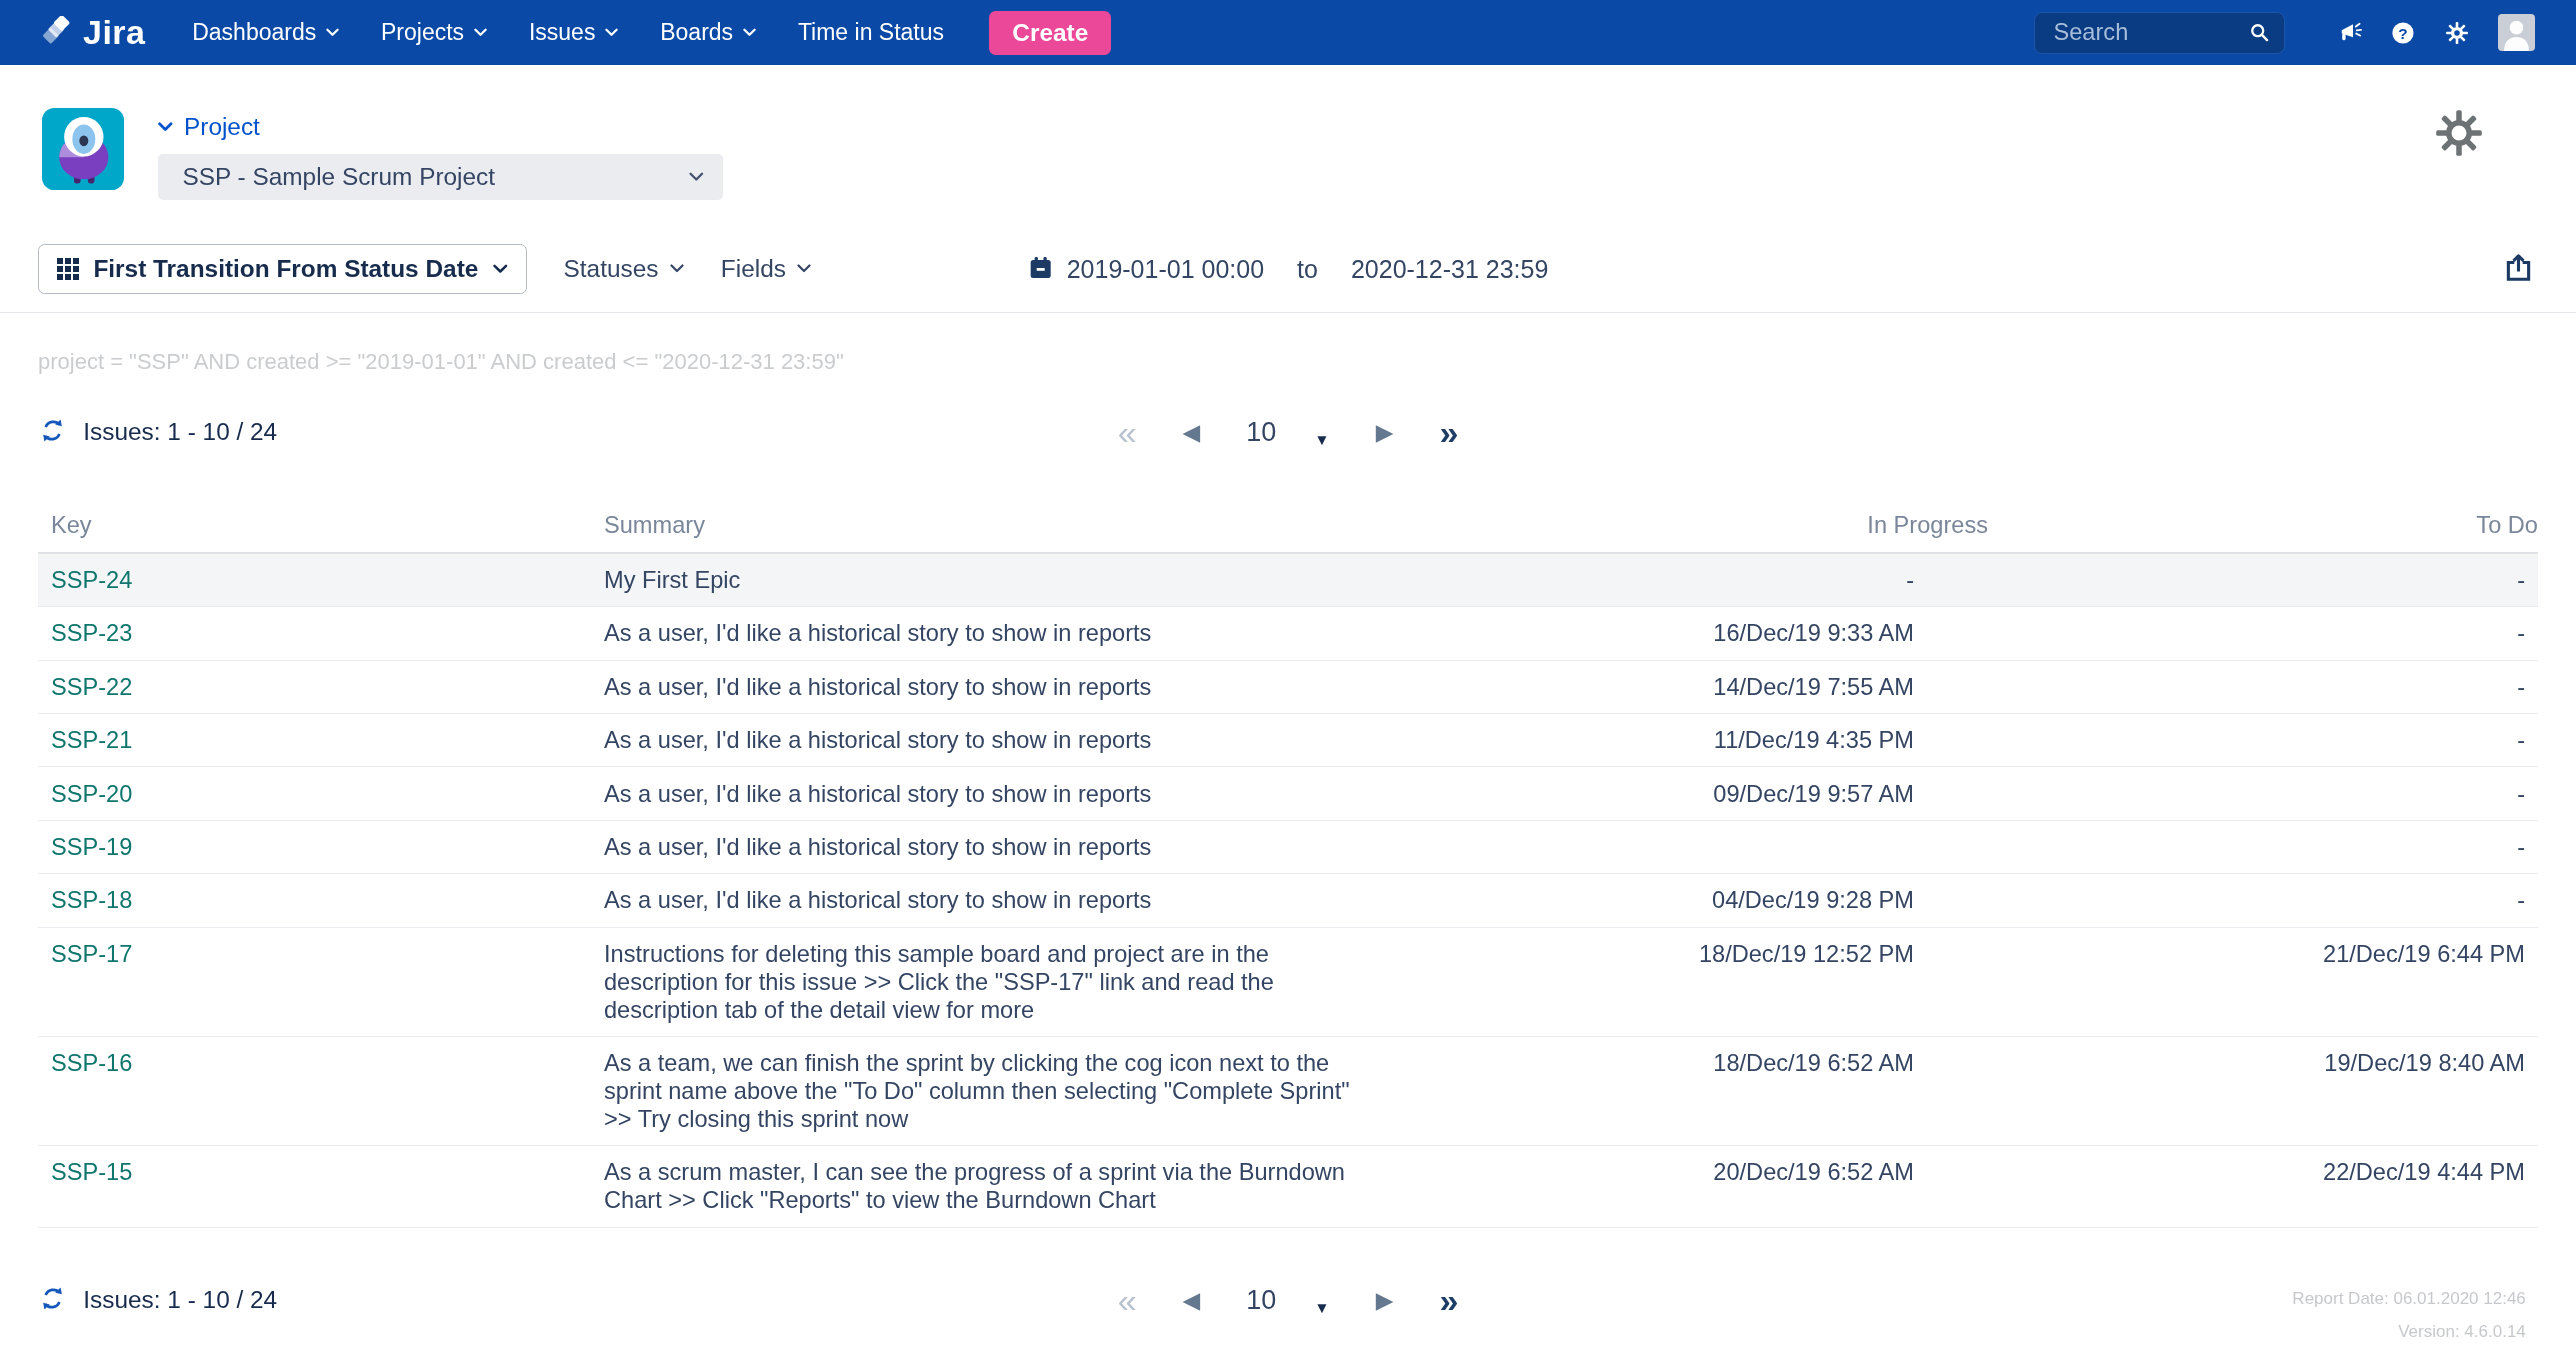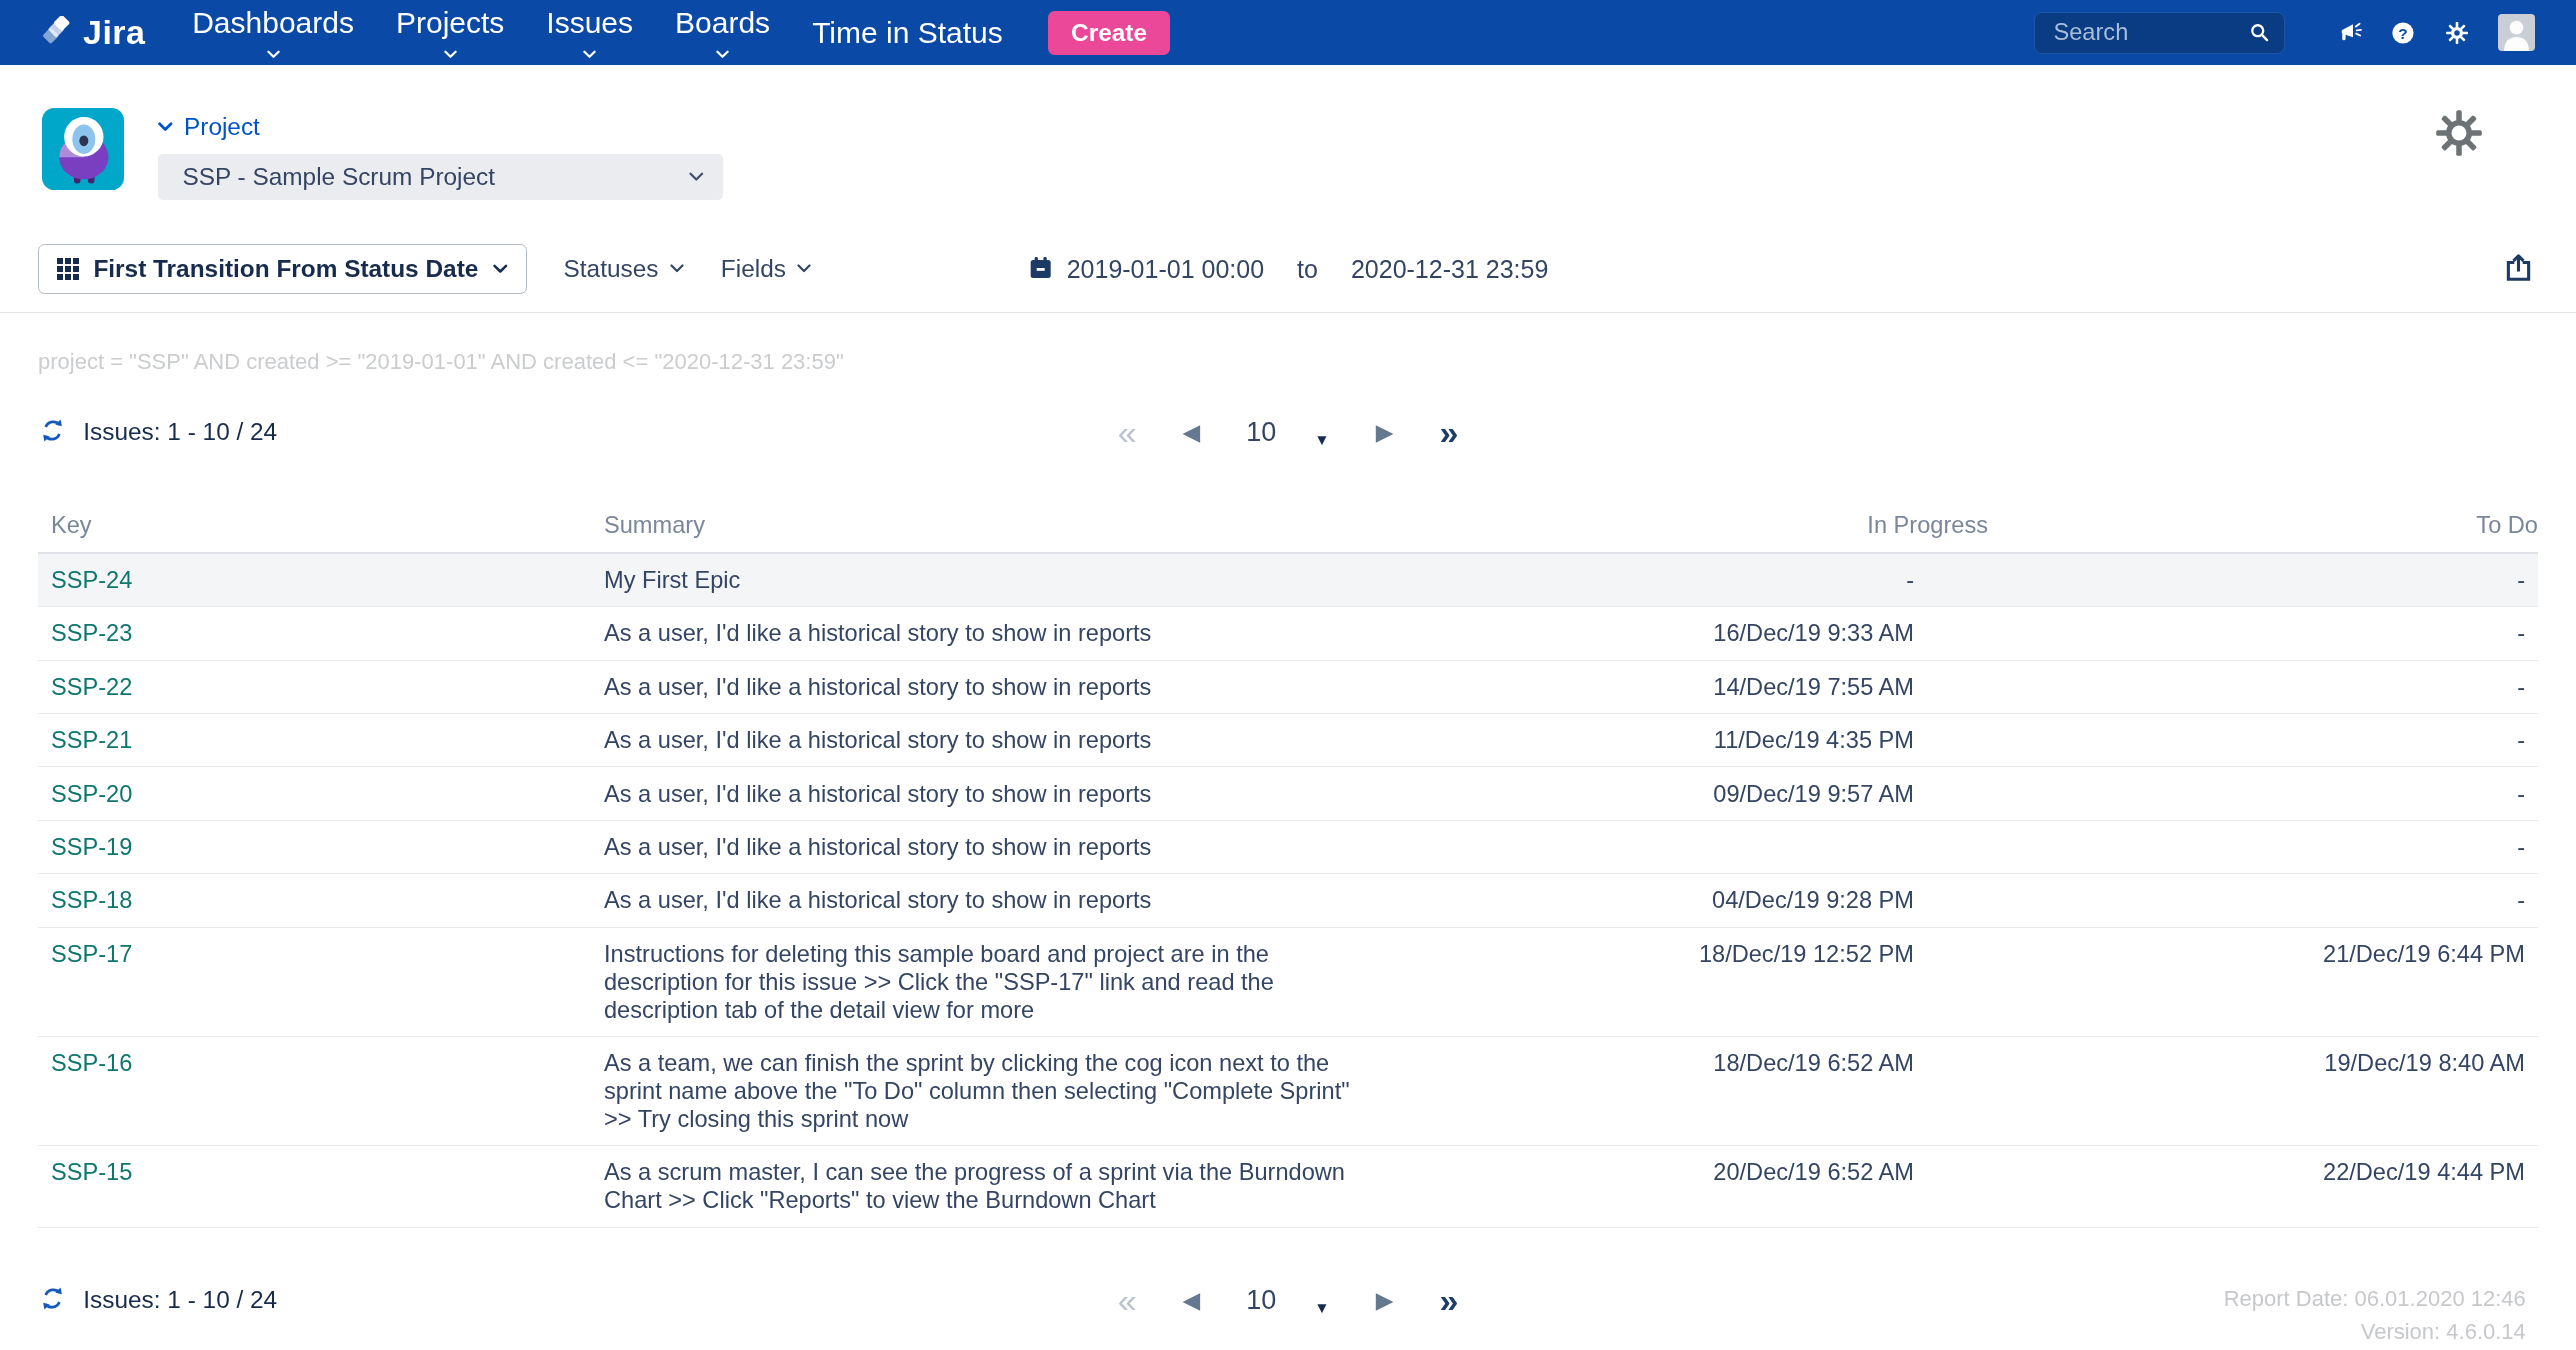--- a/index.html
+++ b/index.html
@@ -10,21 +10,21 @@
     font-family:"Liberation Sans", sans-serif;
     color:#344563;
   }
   
   .navbar{
     height:65px; background:#0a4aa6; display:flex; align-items:center;
     padding:0 41px 0 42px; color:#fff;
   }
   .brand{ display:flex; align-items:center; gap:8.1px; margin-right:47px; cursor:pointer; }
   .brand-text{ font-size:34px; font-weight:600; letter-spacing:0.4px; }
-  .nav-item{ display:flex; align-items:center; gap:9.8px; font-size:30px; margin-right:42px; cursor:pointer; white-space:nowrap;flex-direction:column; }
+  .nav-item{ display:flex; align-items:center; gap:9.8px; font-size:23px; margin-right:42px; cursor:pointer; white-space:nowrap; }
   .chev{ display:inline-block; }
   .create-btn{
     background:#ec4899; color:#fff; border:none; border-radius:6.5px;
     font-family:inherit; font-size:24.4px; font-weight:700;
     height:44px; padding:0 23px; margin-left:3.3px; cursor:pointer;
   }
   .nav-spacer{ flex:1; }
   .search-box{
     width:251px; height:42px; background:#093c82; border:0.8px solid #1d55a9;
     border-radius:8.1px; display:flex; align-items:center;
@@ -89,21 +89,21 @@
   .c-prog{ flex:1; text-align:right; padding-right:13px; }
   .trow{ padding:12.2px 0; font-size:23.6px; color:#344563; }
   .trow + .trow{ border-top:0.8px solid #e9eaee; }
   .trow:last-child{ border-bottom:0.8px solid #e9eaee; }
   .trow.shaded{ background:#f4f5f7; }
   .trow .c-key{ color:#0f766e; font-weight:400; cursor:pointer; }
   
   .footer-bar{ position:relative; margin-top:54px; padding:0 38px; display:flex; align-items:flex-start; }
   .footer-bar .issues-left{ height:37px; }
   .footer-bar .pager{ top:0; height:37px; }
-  .report-meta{ margin-left:auto; text-align:right; font-size:22px; color:#c6c8cb; line-height:33px; padding-right:12.2px; }
+  .report-meta{ margin-left:auto; text-align:right; font-size:17px; color:#c6c8cb; line-height:33px; padding-right:12.2px; }
 </style>
 </head>
 <body>
 
 <div class="page">
 
   <nav class="navbar">
     <div class="brand">
       <svg width="33" height="33" viewBox="0 0 36 36">
         <rect x="15" y="1" width="13" height="13" rx="2" transform="rotate(45 21.5 7.5)" fill="#ffffff"></rect>

